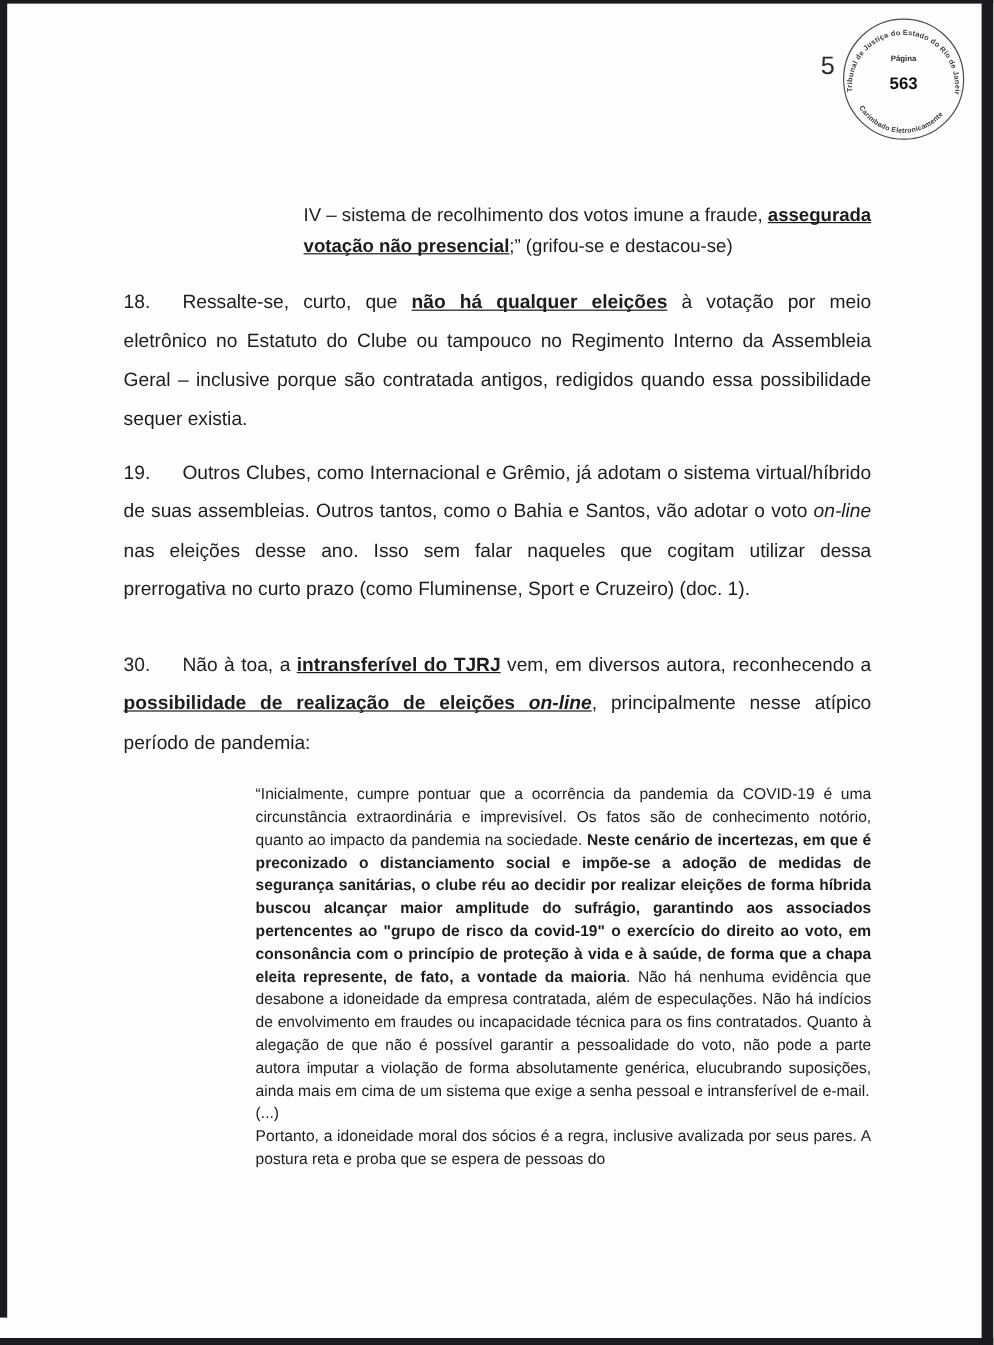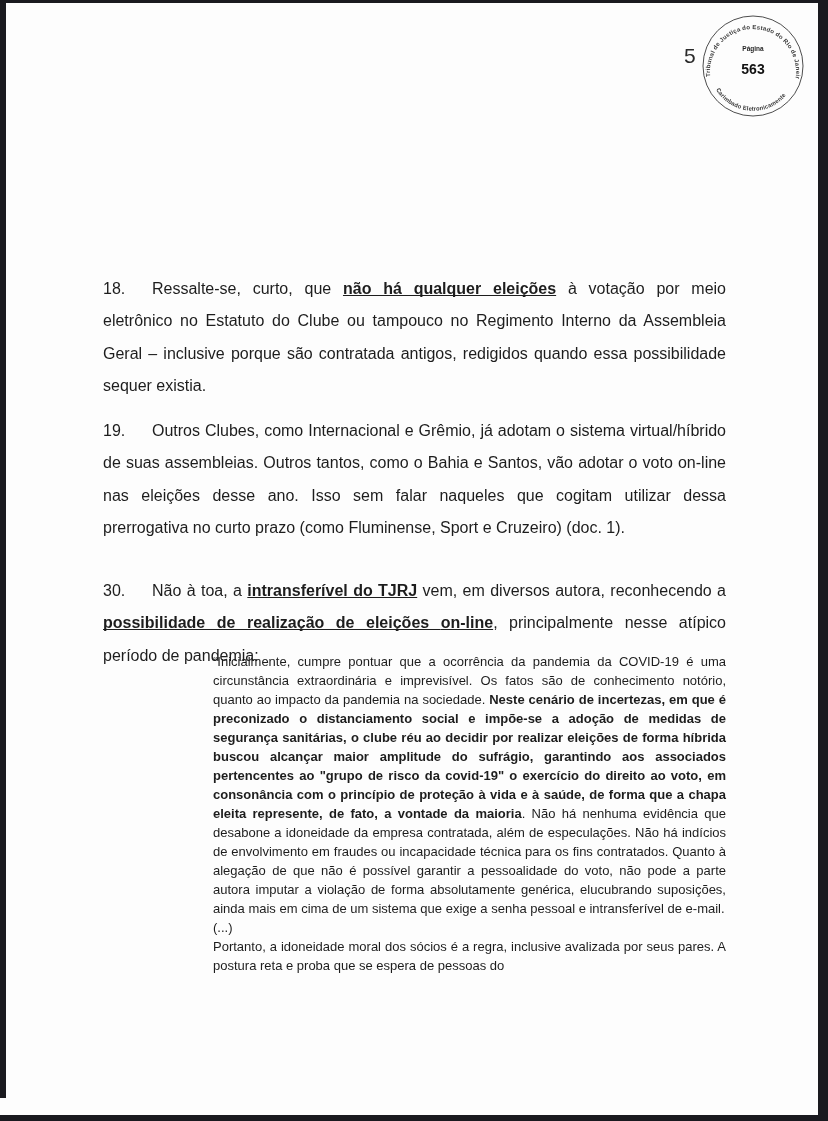--- a/index.html
+++ b/index.html
@@ -15,24 +15,24 @@
   .frame-bottom{bottom:0;left:0;width:100%;height:6px;}
 
   .block{position:absolute;text-align:justify;}
   .quote-1{top:167px;left:253px;width:473px;font-size:15.5px;line-height:26px;}
   .para{left:103px;width:623px;font-size:16px;line-height:32.4px;}
   .para-18{top:237px;}
   .para-19{top:379px;}
   .para-20{top:539px;}
   .quote-2{top:652px;left:213px;width:513px;font-size:13px;line-height:19px;}
 
-  .num{display:inline-block;width:49px;margin-top:36px;}
+  .num{display:inline-block;width:49px;}
   .b{font-weight:700;}
   .u{text-decoration:underline;text-decoration-skip-ink:none;}
-  .i{}
+  .i{font-style:italic;}
 
   .margin-number{position:absolute;left:684px;top:44px;font-size:21px;color:#2a2a2a;}
   .stamp{position:absolute;left:689px;top:2px;width:128px;height:128px;}
   .stamp-circle{fill:none;stroke:#4d4d4d;stroke-width:1;}
   .stamp-arc{font-size:6px;font-weight:700;fill:#3a3a3a;letter-spacing:.2px;}
   .stamp-label{font-size:6.5px;font-weight:700;fill:#262626;}
   .stamp-number{font-size:14px;font-weight:700;fill:#111;}
 </style>
 </head>
 <body>
@@ -51,20 +51,21 @@
       <path id="arcTop" d="M 21.5,76.6 A 43,43 0 1 1 106.5,76.6"></path>
       <path id="arcBottom" d="M 26.5,86.8 A 43,43 0 0 0 101.5,86.8"></path>
     </defs>
     <circle class="stamp-circle" cx="64" cy="64" r="50"></circle>
     <text class="stamp-arc"><textPath href="#arcTop" startOffset="2" textLength="150" lengthAdjust="spacingAndGlyphs">Tribunal de Justiça do Estado do Rio de Janeiro</textPath></text>
     <text class="stamp-arc"><textPath href="#arcBottom" startOffset="1" textLength="82" lengthAdjust="spacingAndGlyphs">Carimbado Eletronicamente</textPath></text>
     <text class="stamp-label" x="64" y="49" text-anchor="middle">Página</text>
     <text class="stamp-number" x="64" y="72" text-anchor="middle">563</text>
   </svg>
 
+  <div class="block quote-1"><span>IV – sistema de recolhimento dos votos imune a fraude, </span><span class="b u">assegurada votação não presencial</span><span>;” (grifou-se e destacou-se)</span></div>
 
   <div class="block para para-18"><span class="num">18.</span><span><span>Ressalte-se, curto, que </span><span class="b u">não há qualquer eleições</span><span> à votação por meio eletrônico no Estatuto do Clube ou tampouco no Regimento Interno da Assembleia Geral – inclusive porque são contratada antigos, redigidos quando essa possibilidade sequer existia.</span></span></div>
 
   <div class="block para para-19"><span class="num">19.</span><span><span>Outros Clubes, como Internacional e Grêmio, já adotam o sistema virtual/híbrido de suas assembleias. Outros tantos, como o Bahia e Santos, vão adotar o voto </span><span class="i">on-line</span><span> nas eleições desse ano. Isso sem falar naqueles que cogitam utilizar dessa prerrogativa no curto prazo (como Fluminense, Sport e Cruzeiro) (doc. 1).</span></span></div>
 
   <div class="block para para-20"><span class="num">30.</span><span><span>Não à toa, a </span><span class="b u">intransferível do TJRJ</span><span> vem, em diversos autora, reconhecendo a </span><span class="b u">possibilidade de realização de eleições </span><span class="b u i">on-line</span><span>, principalmente nesse atípico período de pandemia:</span></span></div>
 
   <div class="block quote-2"><span>“Inicialmente, cumpre pontuar que a ocorrência da pandemia da COVID-19 é uma circunstância extraordinária e imprevisível. Os fatos são de conhecimento notório, quanto ao impacto da pandemia na sociedade. </span><span class="b">Neste cenário de incertezas, em que é preconizado o distanciamento social e impõe-se a adoção de medidas de segurança sanitárias, o clube réu ao decidir por realizar eleições de forma híbrida buscou alcançar maior amplitude do sufrágio, garantindo aos associados pertencentes ao "grupo de risco da covid-19" o exercício do direito ao voto, em consonância com o princípio de proteção à vida e à saúde, de forma que a chapa eleita represente, de fato, a vontade da maioria</span><span>. Não há nenhuma evidência que desabone a idoneidade da empresa contratada, além de especulações. Não há indícios de envolvimento em fraudes ou incapacidade técnica para os fins contratados. Quanto à alegação de que não é possível garantir a pessoalidade do voto, não pode a parte autora imputar a violação de forma absolutamente genérica, elucubrando suposições, ainda mais em cima de um sistema que exige a senha pessoal e intransferível de e-mail.</span><br><span>(...)</span><br><span>Portanto, a idoneidade moral dos sócios é a regra, inclusive avalizada por seus pares. A postura reta e proba que se espera de pessoas do</span></div>
 
 </div>

